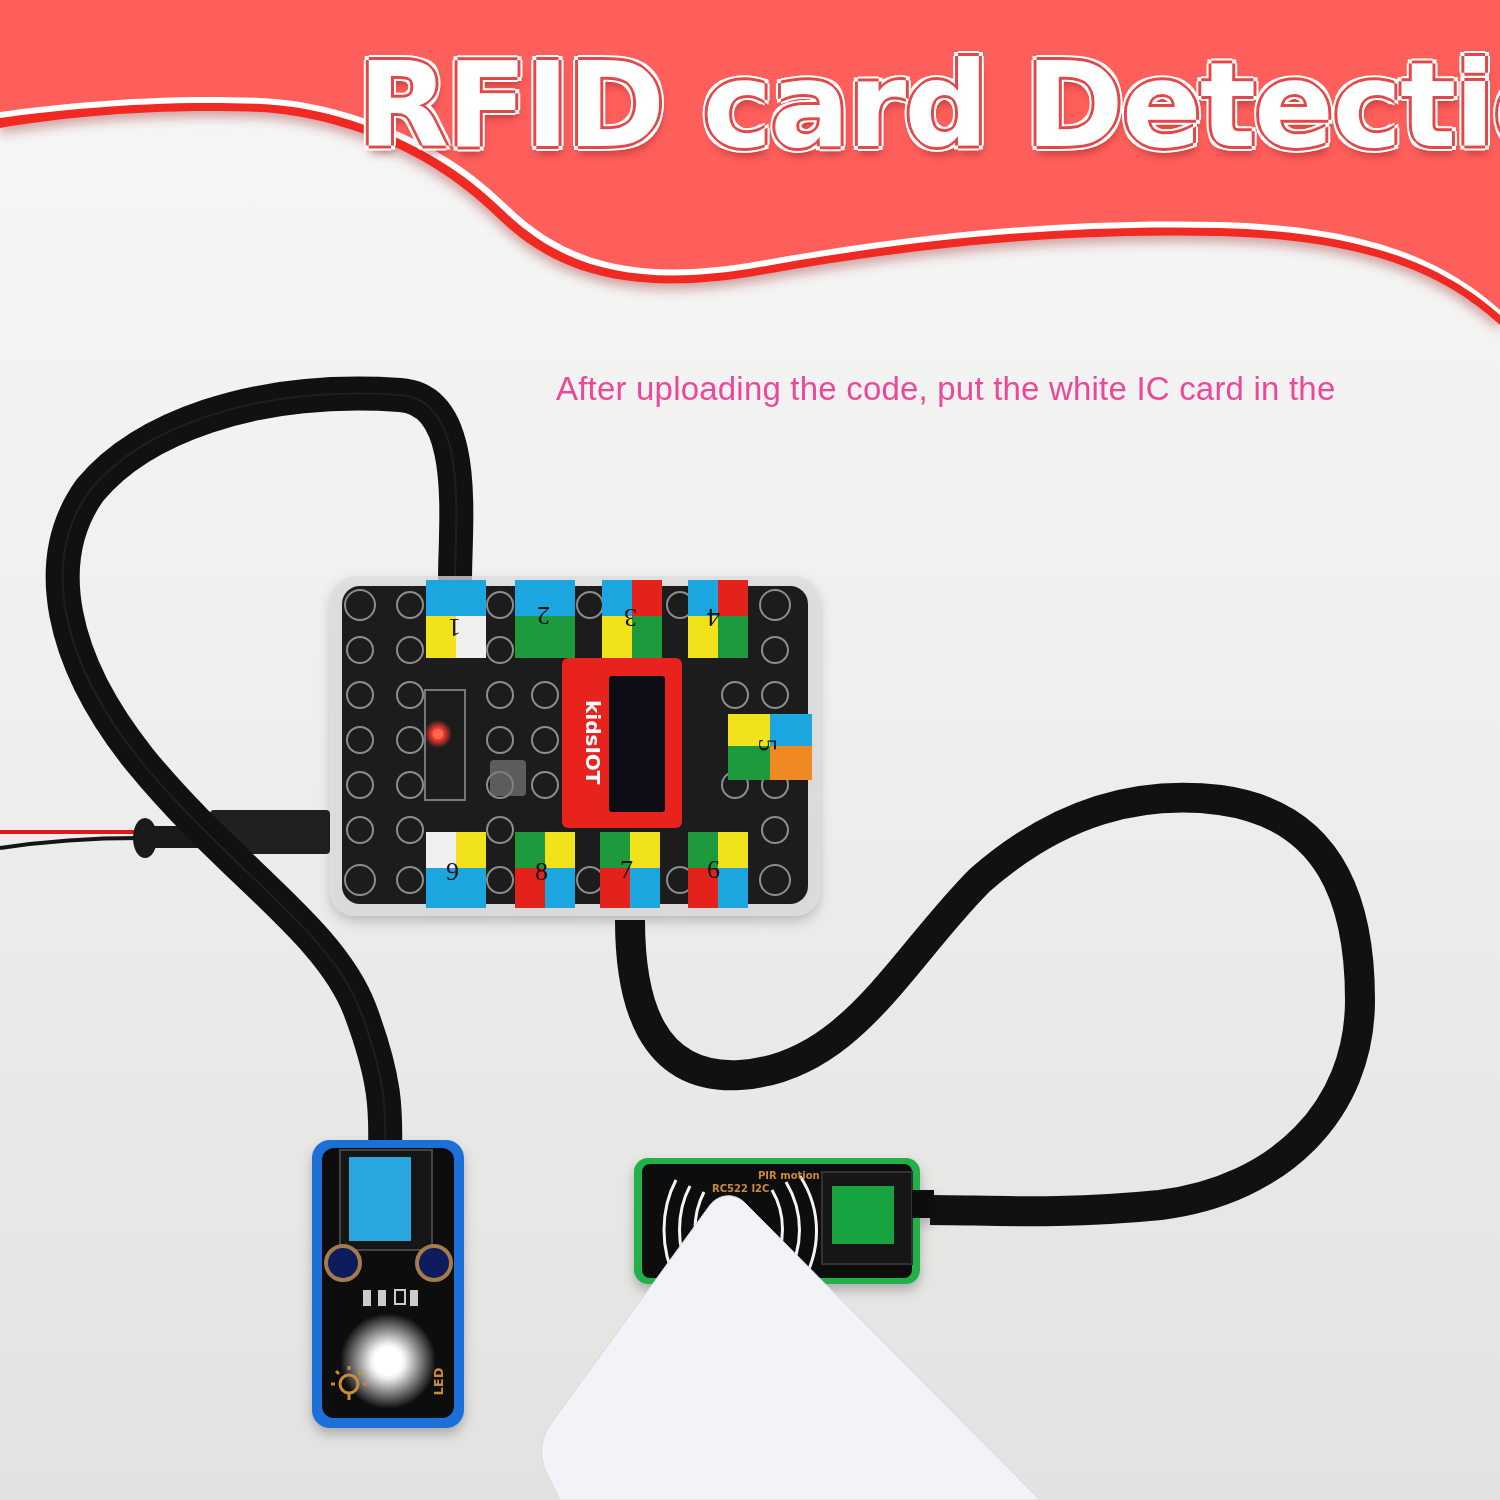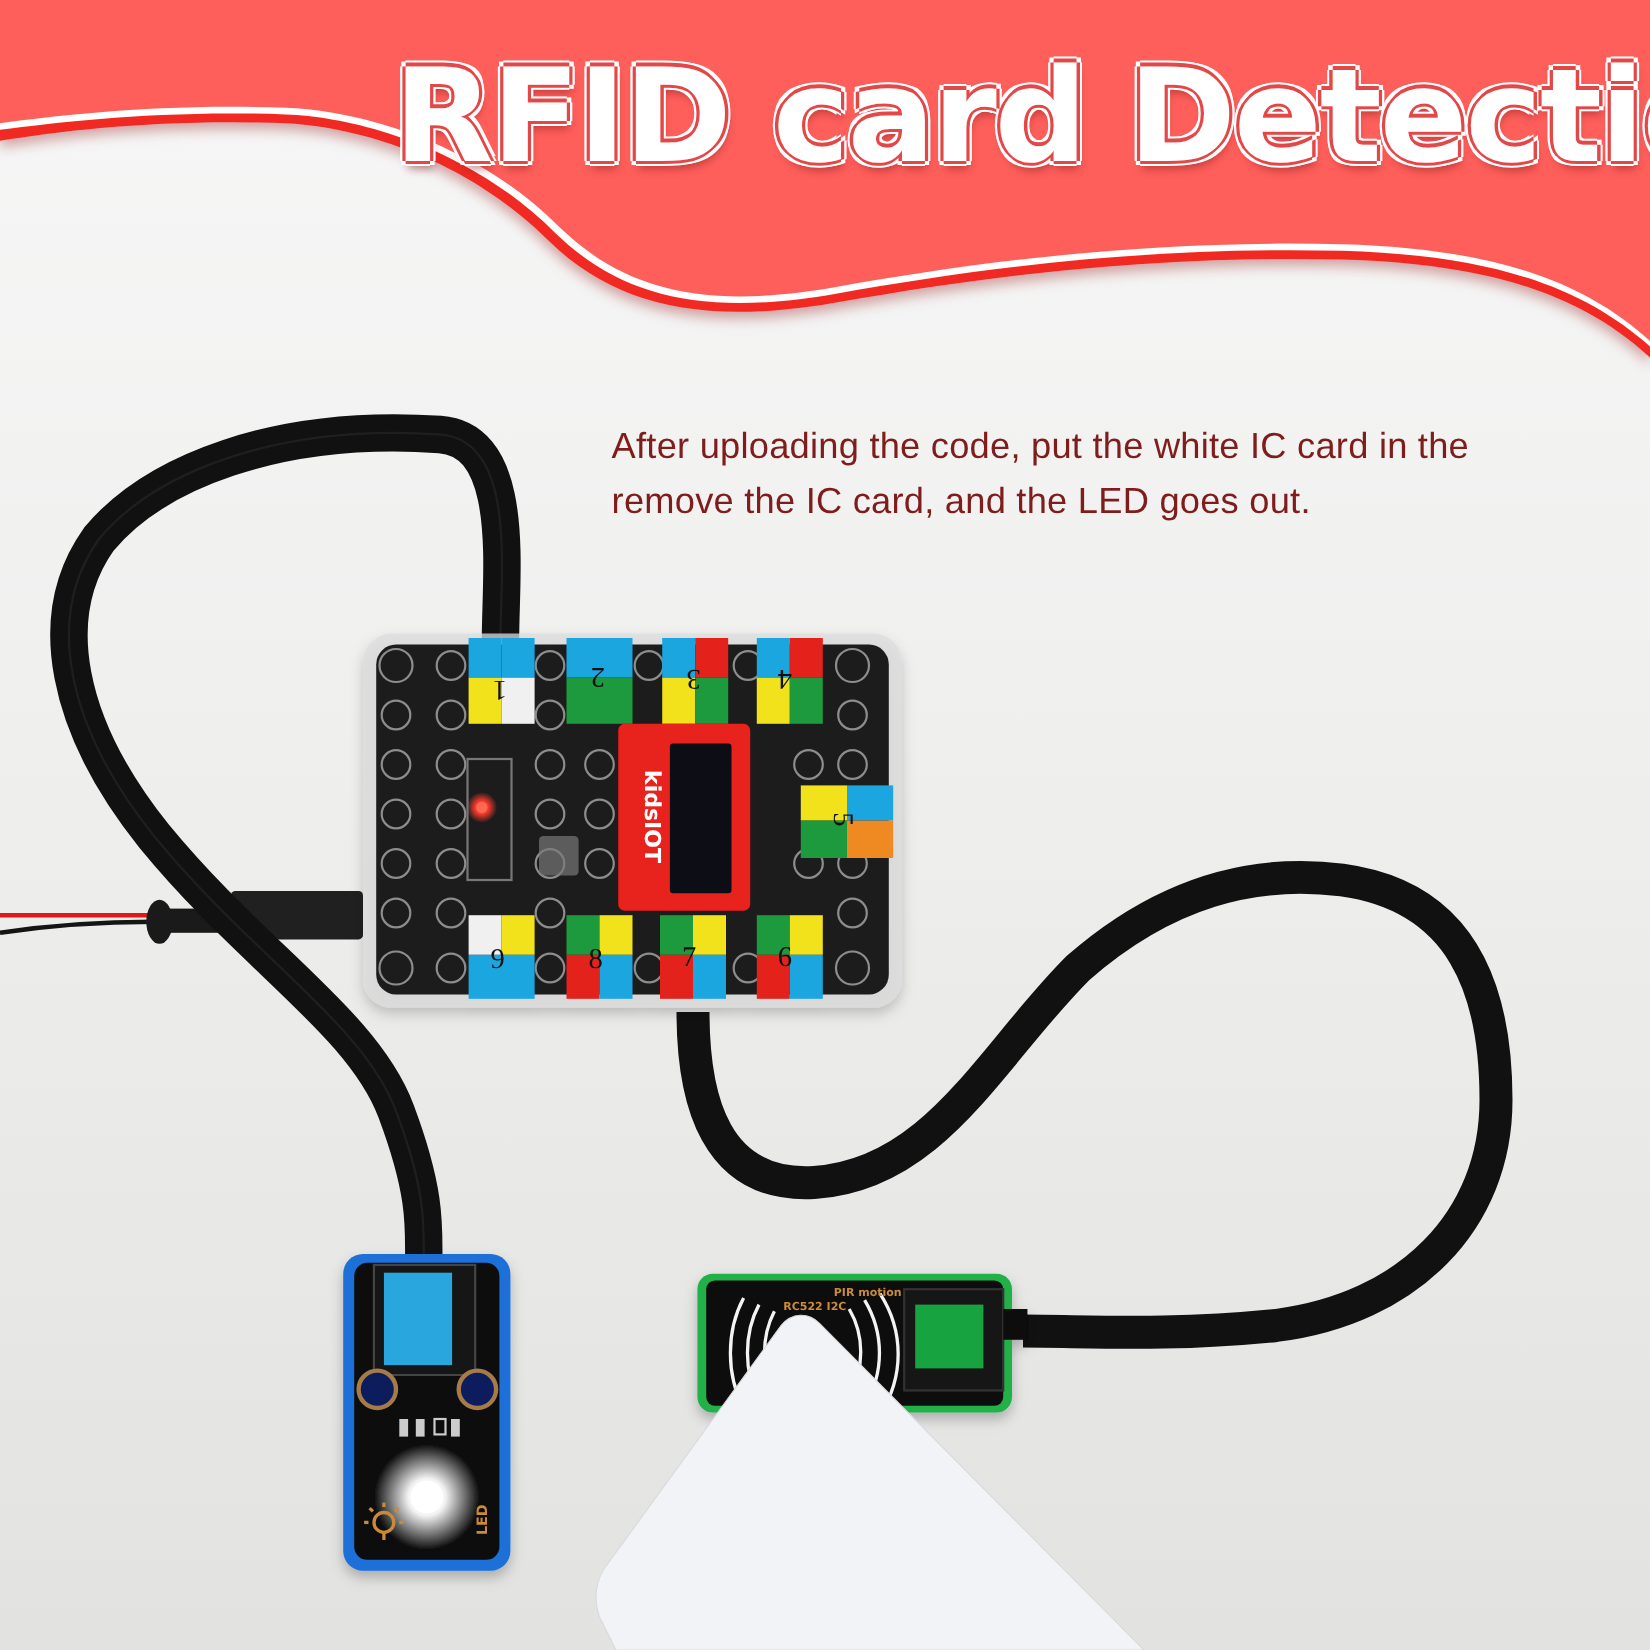--- a/index.html
+++ b/index.html
@@ -16,23 +16,23 @@
     text-shadow:
       0 0 0 #f25555,
       -3px 0 0 #e24848, 3px 0 0 #e24848, 0 -3px 0 #e24848, 0 3px 0 #e24848,
       -5px 0 0 #ffffff, 5px 0 0 #ffffff, 0 -5px 0 #ffffff, 0 5px 0 #ffffff,
       -4px -4px 0 #ffffff, 4px 4px 0 #ffffff, -4px 4px 0 #ffffff, 4px -4px 0 #ffffff,
       2px 8px 8px rgba(120,20,20,0.45);
     -webkit-text-stroke: 3px #e45050;
     paint-order: stroke fill;
   }
   .desc {
-    position:absolute; left:556px; top:380px; width:900px;
+    position:absolute; left:556px; top:364px; width:900px;
     font-family: "Liberation Sans", sans-serif; font-size:33px; line-height:50px;
-    color:#7f1d1d; letter-spacing:0.2px;
+    color:#ec4899; letter-spacing:0.2px;
   }
   .desc div { white-space:nowrap; }
   .board-label { position:absolute; font-family:"DejaVu Sans", sans-serif; font-weight:bold; color:#fff; }
   .port-num { position:absolute; font-family:"Liberation Serif", serif; font-size:26px; color:#111; }
   .mod-text { position:absolute; font-family:"DejaVu Sans", sans-serif; font-weight:bold; color:#c98a3a; }
 </style>
 </head>
 <body>
 
 <svg class="banner-svg" viewBox="0 0 1500 340" preserveAspectRatio="none">
@@ -43,21 +43,20 @@
   </defs>
   <path d="M0,0 L1500,0 L1500,325 C1440,270 1360,240 1220,236 C1050,232 900,250 760,275 C640,296 560,278 500,220 C420,140 320,115 260,112 C150,108 60,118 0,128 Z" fill="#f02a24" filter="url(#sh)"></path>
   <path d="M0,0 L1500,0 L1500,315 C1440,262 1360,232 1220,228 C1050,224 900,242 760,267 C640,288 565,270 505,212 C425,132 320,106 260,104 C150,100 60,110 0,118 Z" fill="#ffffff"></path>
   <path d="M0,0 L1500,0 L1500,310 C1440,256 1360,226 1220,222 C1050,218 900,236 760,261 C640,282 568,264 508,206 C428,126 320,100 260,98 C150,94 60,104 0,112 Z" fill="#ff5f5b"></path>
 </svg>
 
 <div class="title">RFID card Detection</div>
 
 <div class="desc">
   <div>After uploading the code, put the white IC card in the</div>
-  <div>remove the IC card, and the LED goes out.</div>
 </div>
 
 <svg class="layer" viewBox="0 0 1500 1500">
   <defs>
     <radialGradient id="ledGlow" cx="50%" cy="50%" r="50%">
       <stop offset="0%" stop-color="#ffffff"></stop>
       <stop offset="35%" stop-color="#ffffff" stop-opacity="0.95"></stop>
       <stop offset="100%" stop-color="#ffffff" stop-opacity="0"></stop>
     </radialGradient>
     <radialGradient id="redLed" cx="50%" cy="50%" r="50%">

